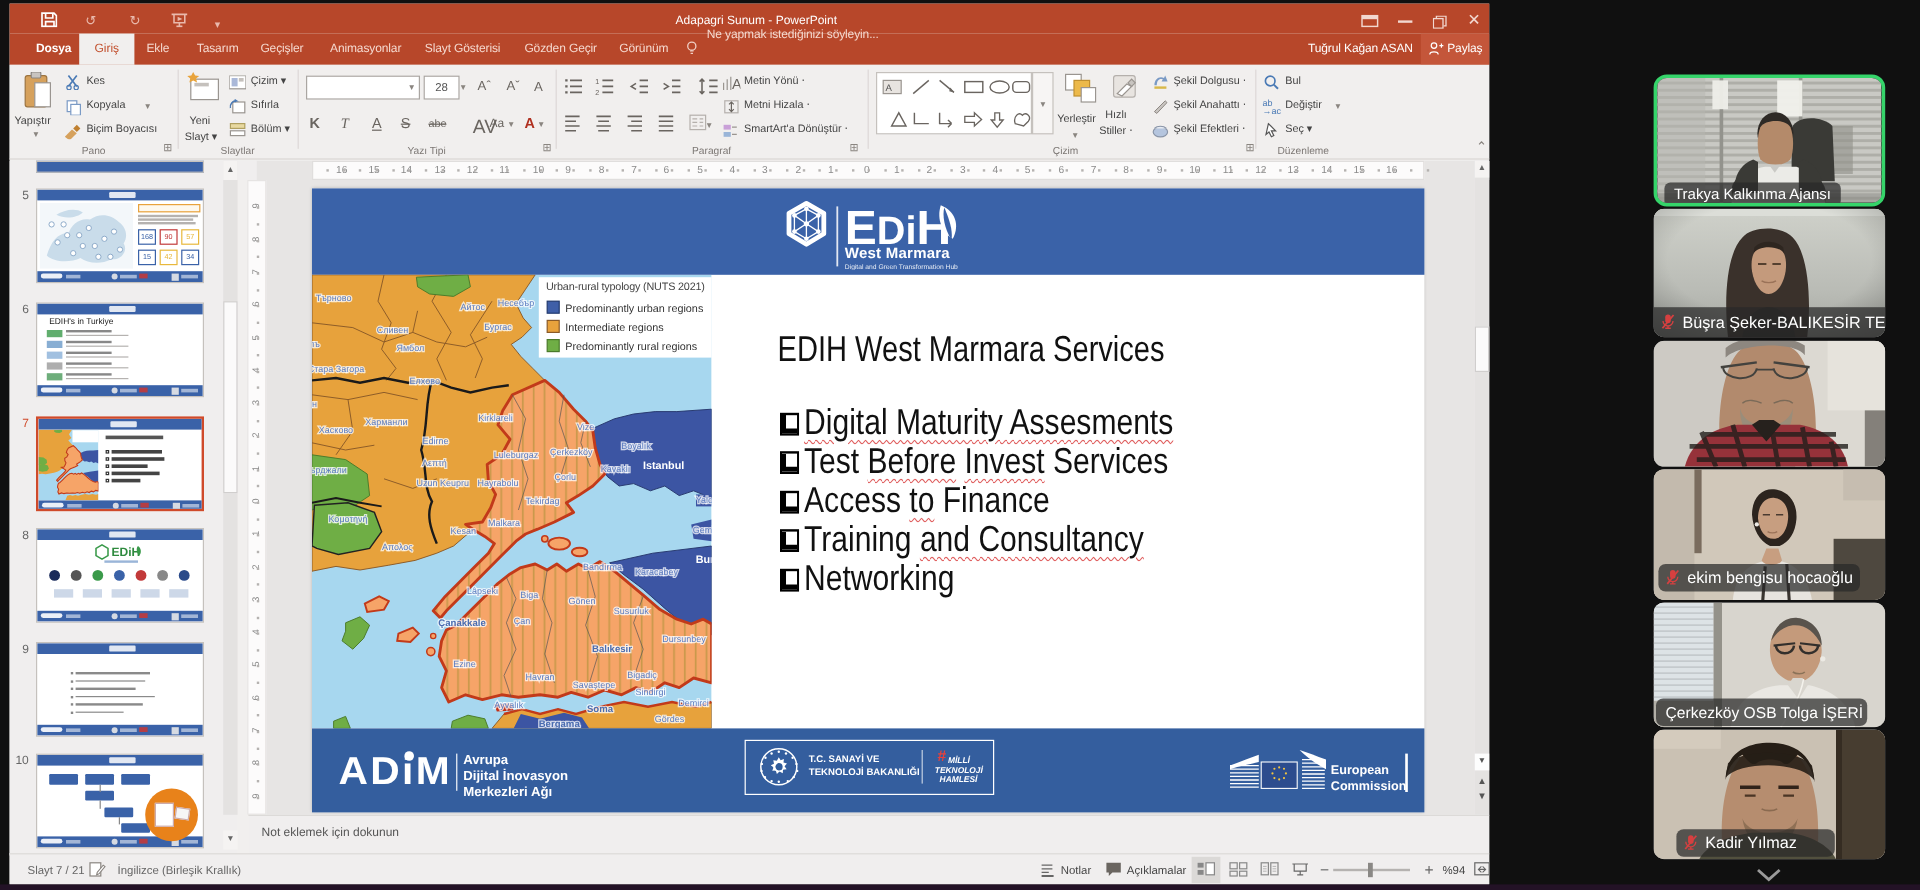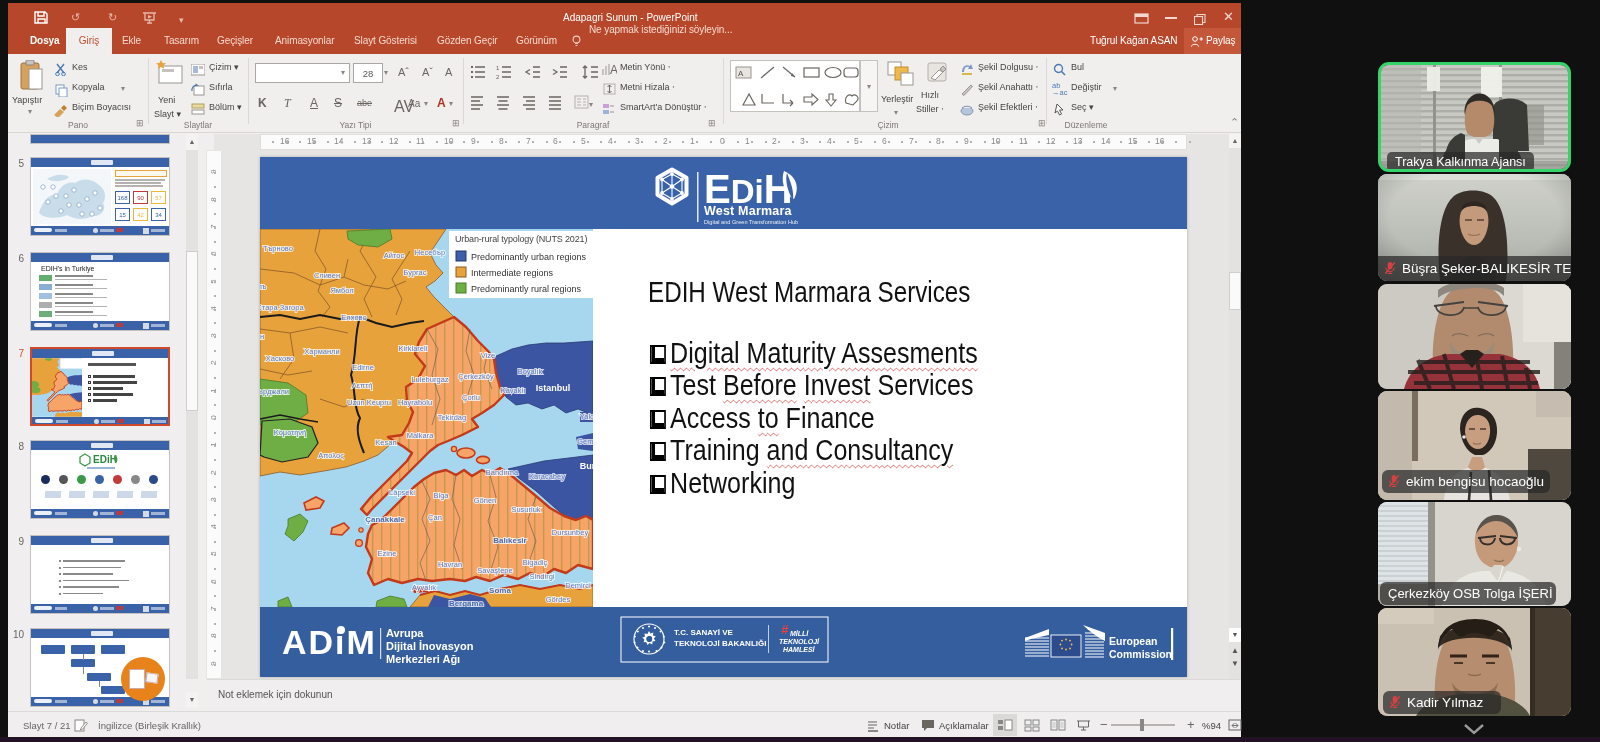--- a/index.html
+++ b/index.html
@@ -1118,21 +1118,21 @@
 <rect x="152" y="0" width="5" height="108" fill="#352c22"></rect>
 <rect x="0" y="0" width="56" height="16" fill="#d4cbbd"></rect>
 <path d="M58 108 C54 70 60 34 76 20 C86 10 108 10 118 20 C134 34 140 70 136 108z" fill="#b68d6f"></path>
 <path d="M60 42 C60 22 74 11 97 11 C120 11 134 24 134 44 C132 32 128 26 120 21 C114 28 112 30 108 28 C104 24 90 24 86 28 C82 30 80 28 74 21 C66 26 62 32 60 42z" fill="#261e16"></path>
 <path d="M60 40 C72 26 122 26 134 42 L132 30 C120 16 74 16 62 28z" fill="#261e16" opacity="0.9"></path>
 <path d="M72 48 h17 M104 48 h17" stroke="#30231a" stroke-width="2.8"></path>
 <path d="M76 55 h9 M108 55 h9" stroke="#4a3525" stroke-width="2"></path>
 <path d="M90 66 C93 68 100 68 103 66" stroke="#8a6a50" stroke-width="1.3" fill="none"></path>
 <path d="M74 74 C80 90 114 90 120 74 C118 88 110 97 97 97 C84 97 76 88 74 74z" fill="#8f7055"></path>
 <path d="M38 108 C46 94 66 88 82 86 L112 86 C130 88 146 96 152 108z" fill="#52503e"></path>
-</svg><div class="vlabel" style="left:5px;top:83px;width:118px;height:23px;border-radius:6px;font-size:13.5px">
+</svg><div class="vlabel" style="left:19px;top:83px;width:132px;height:23px;border-radius:6px;font-size:13.5px">
         <span class="mic"><svg width="12" height="14" viewBox="0 0 13 15">
             <rect x="4" y="1" width="5" height="8" rx="2.5" fill="#d64040"></rect>
             <path d="M2 7 a4.5 4.5 0 0 0 9 0 M6.5 11.5 v2 M4 13.5 h5" stroke="#d64040" stroke-width="1.2" fill="none"></path>
             <path d="M1.5 13.5 L11.5 1.5" stroke="#d64040" stroke-width="1.6"></path>
           </svg></span>
         <span style="margin-top:-1px">Kadir Yılmaz</span>
       </div></div>
   </div>
 
 <div class="a" style="left:1462px;top:722px;width:24px;height:14px"><svg width="24" height="14">

